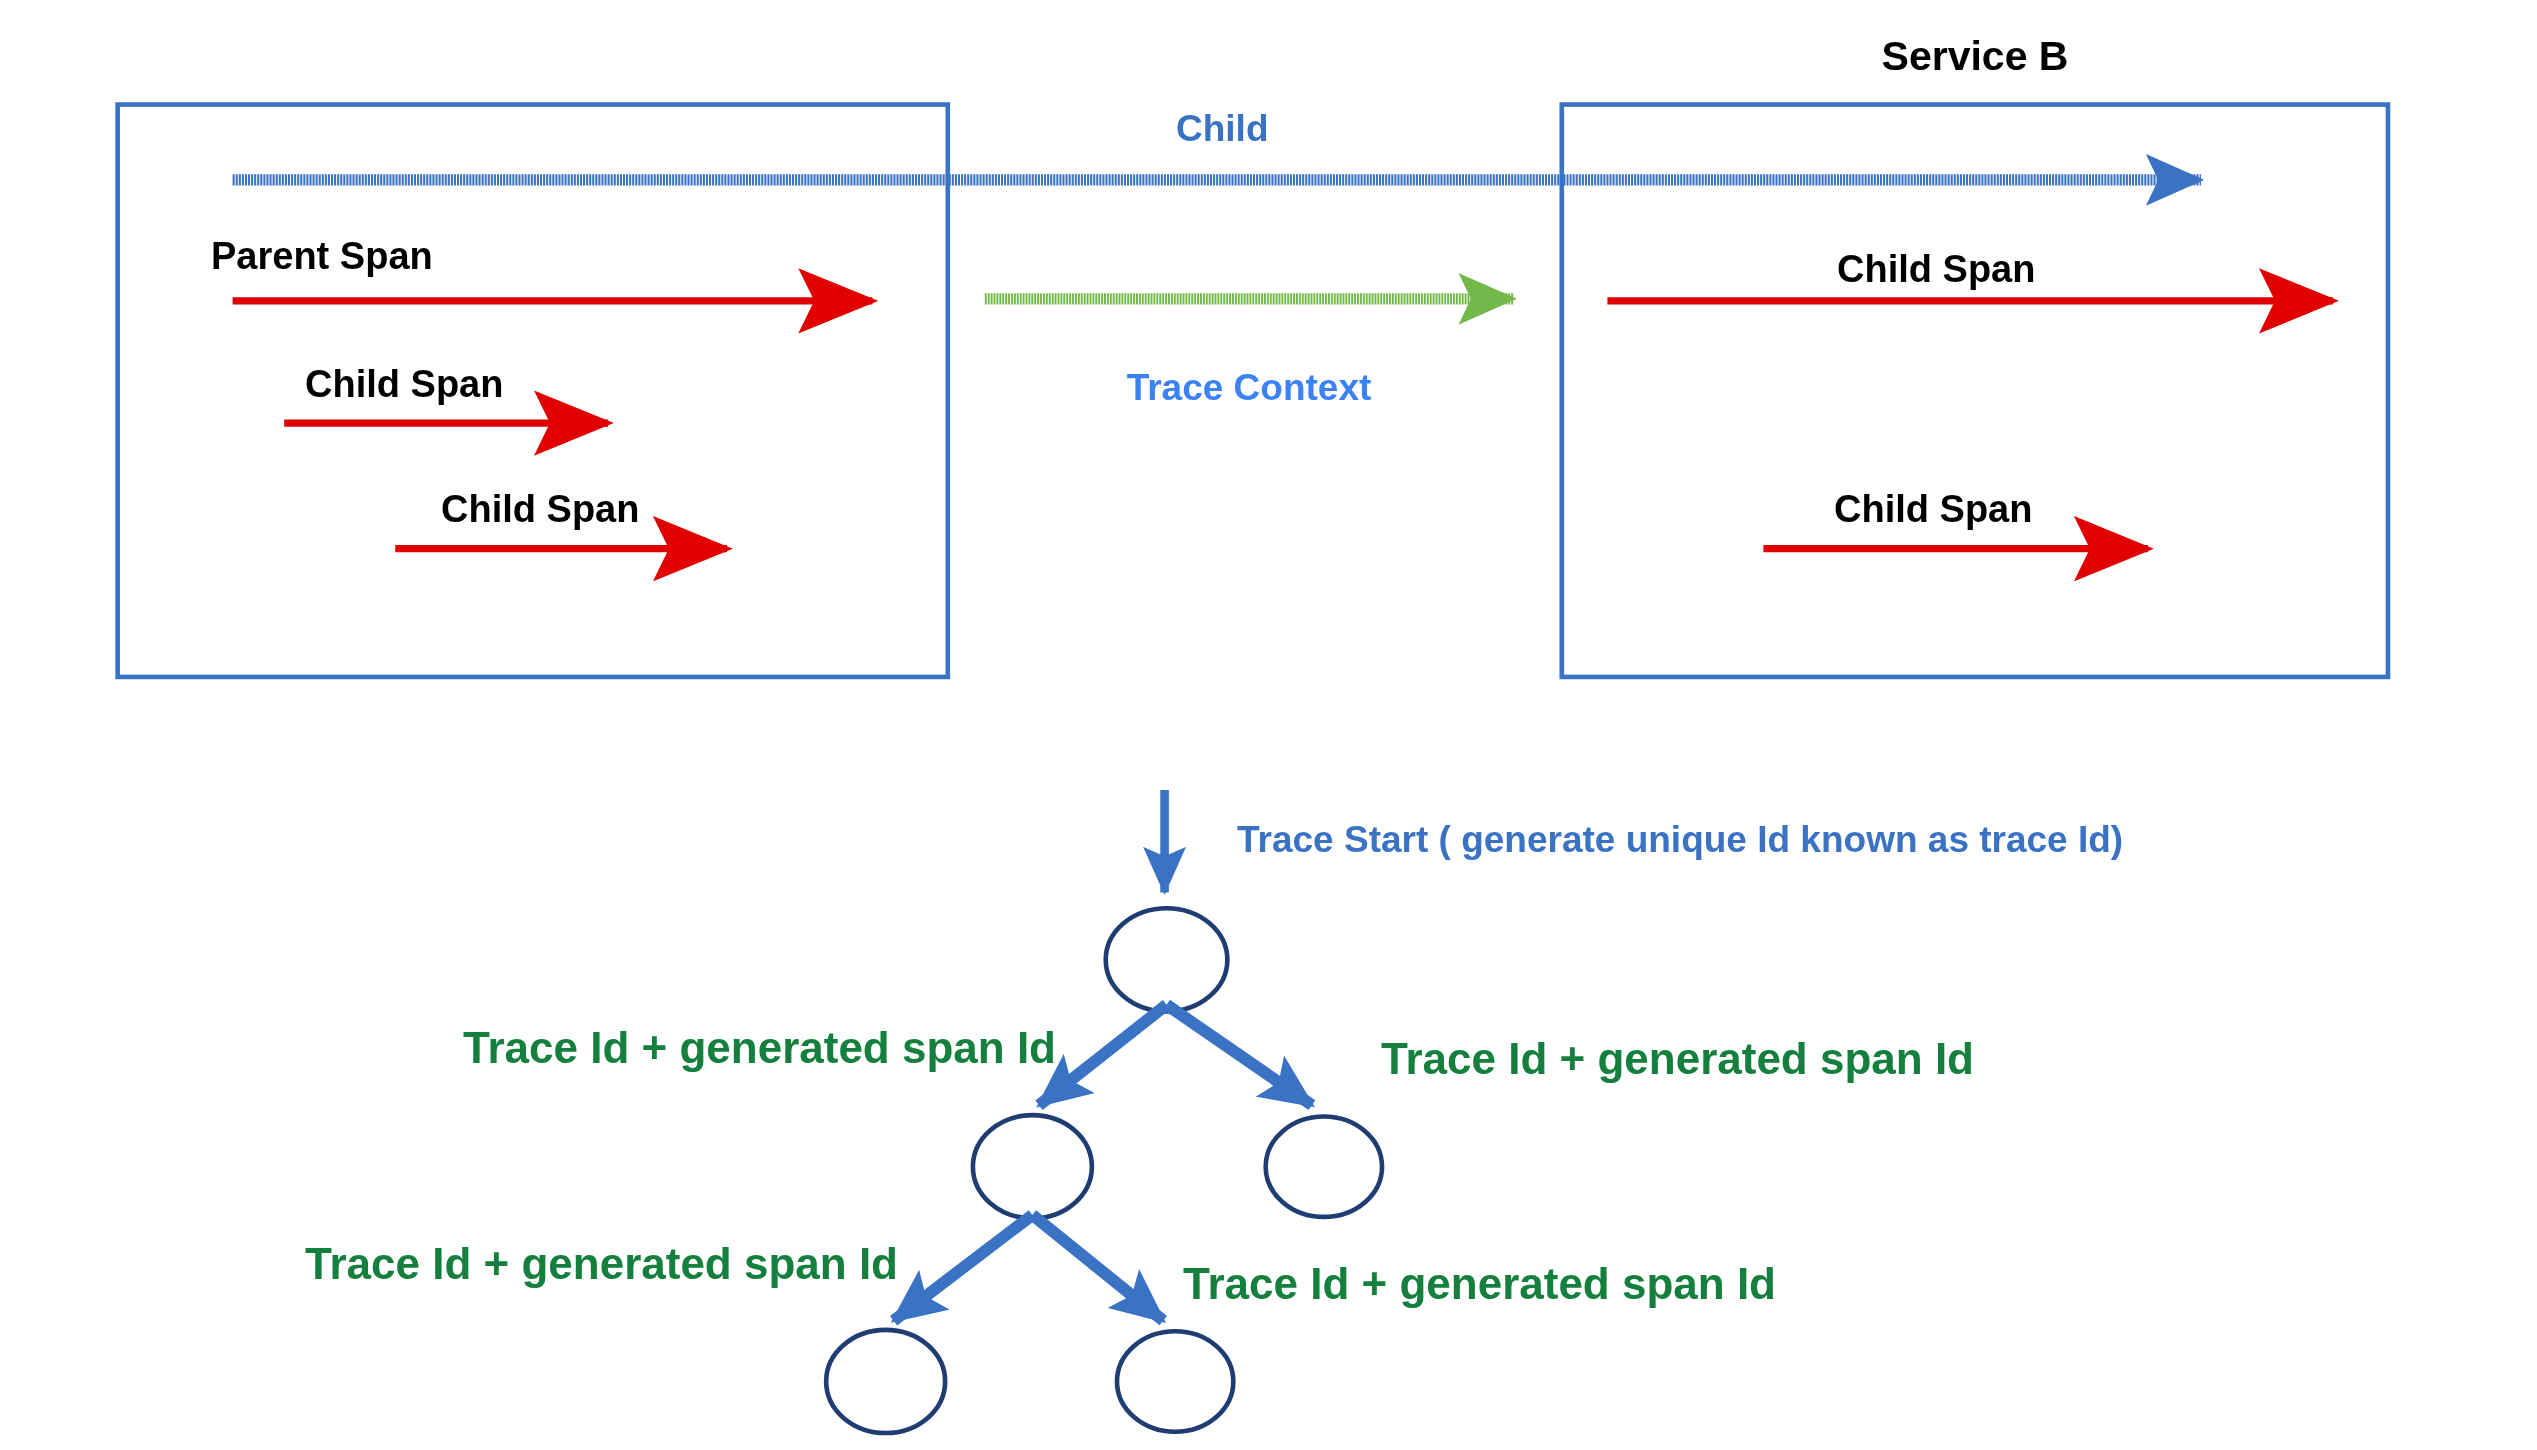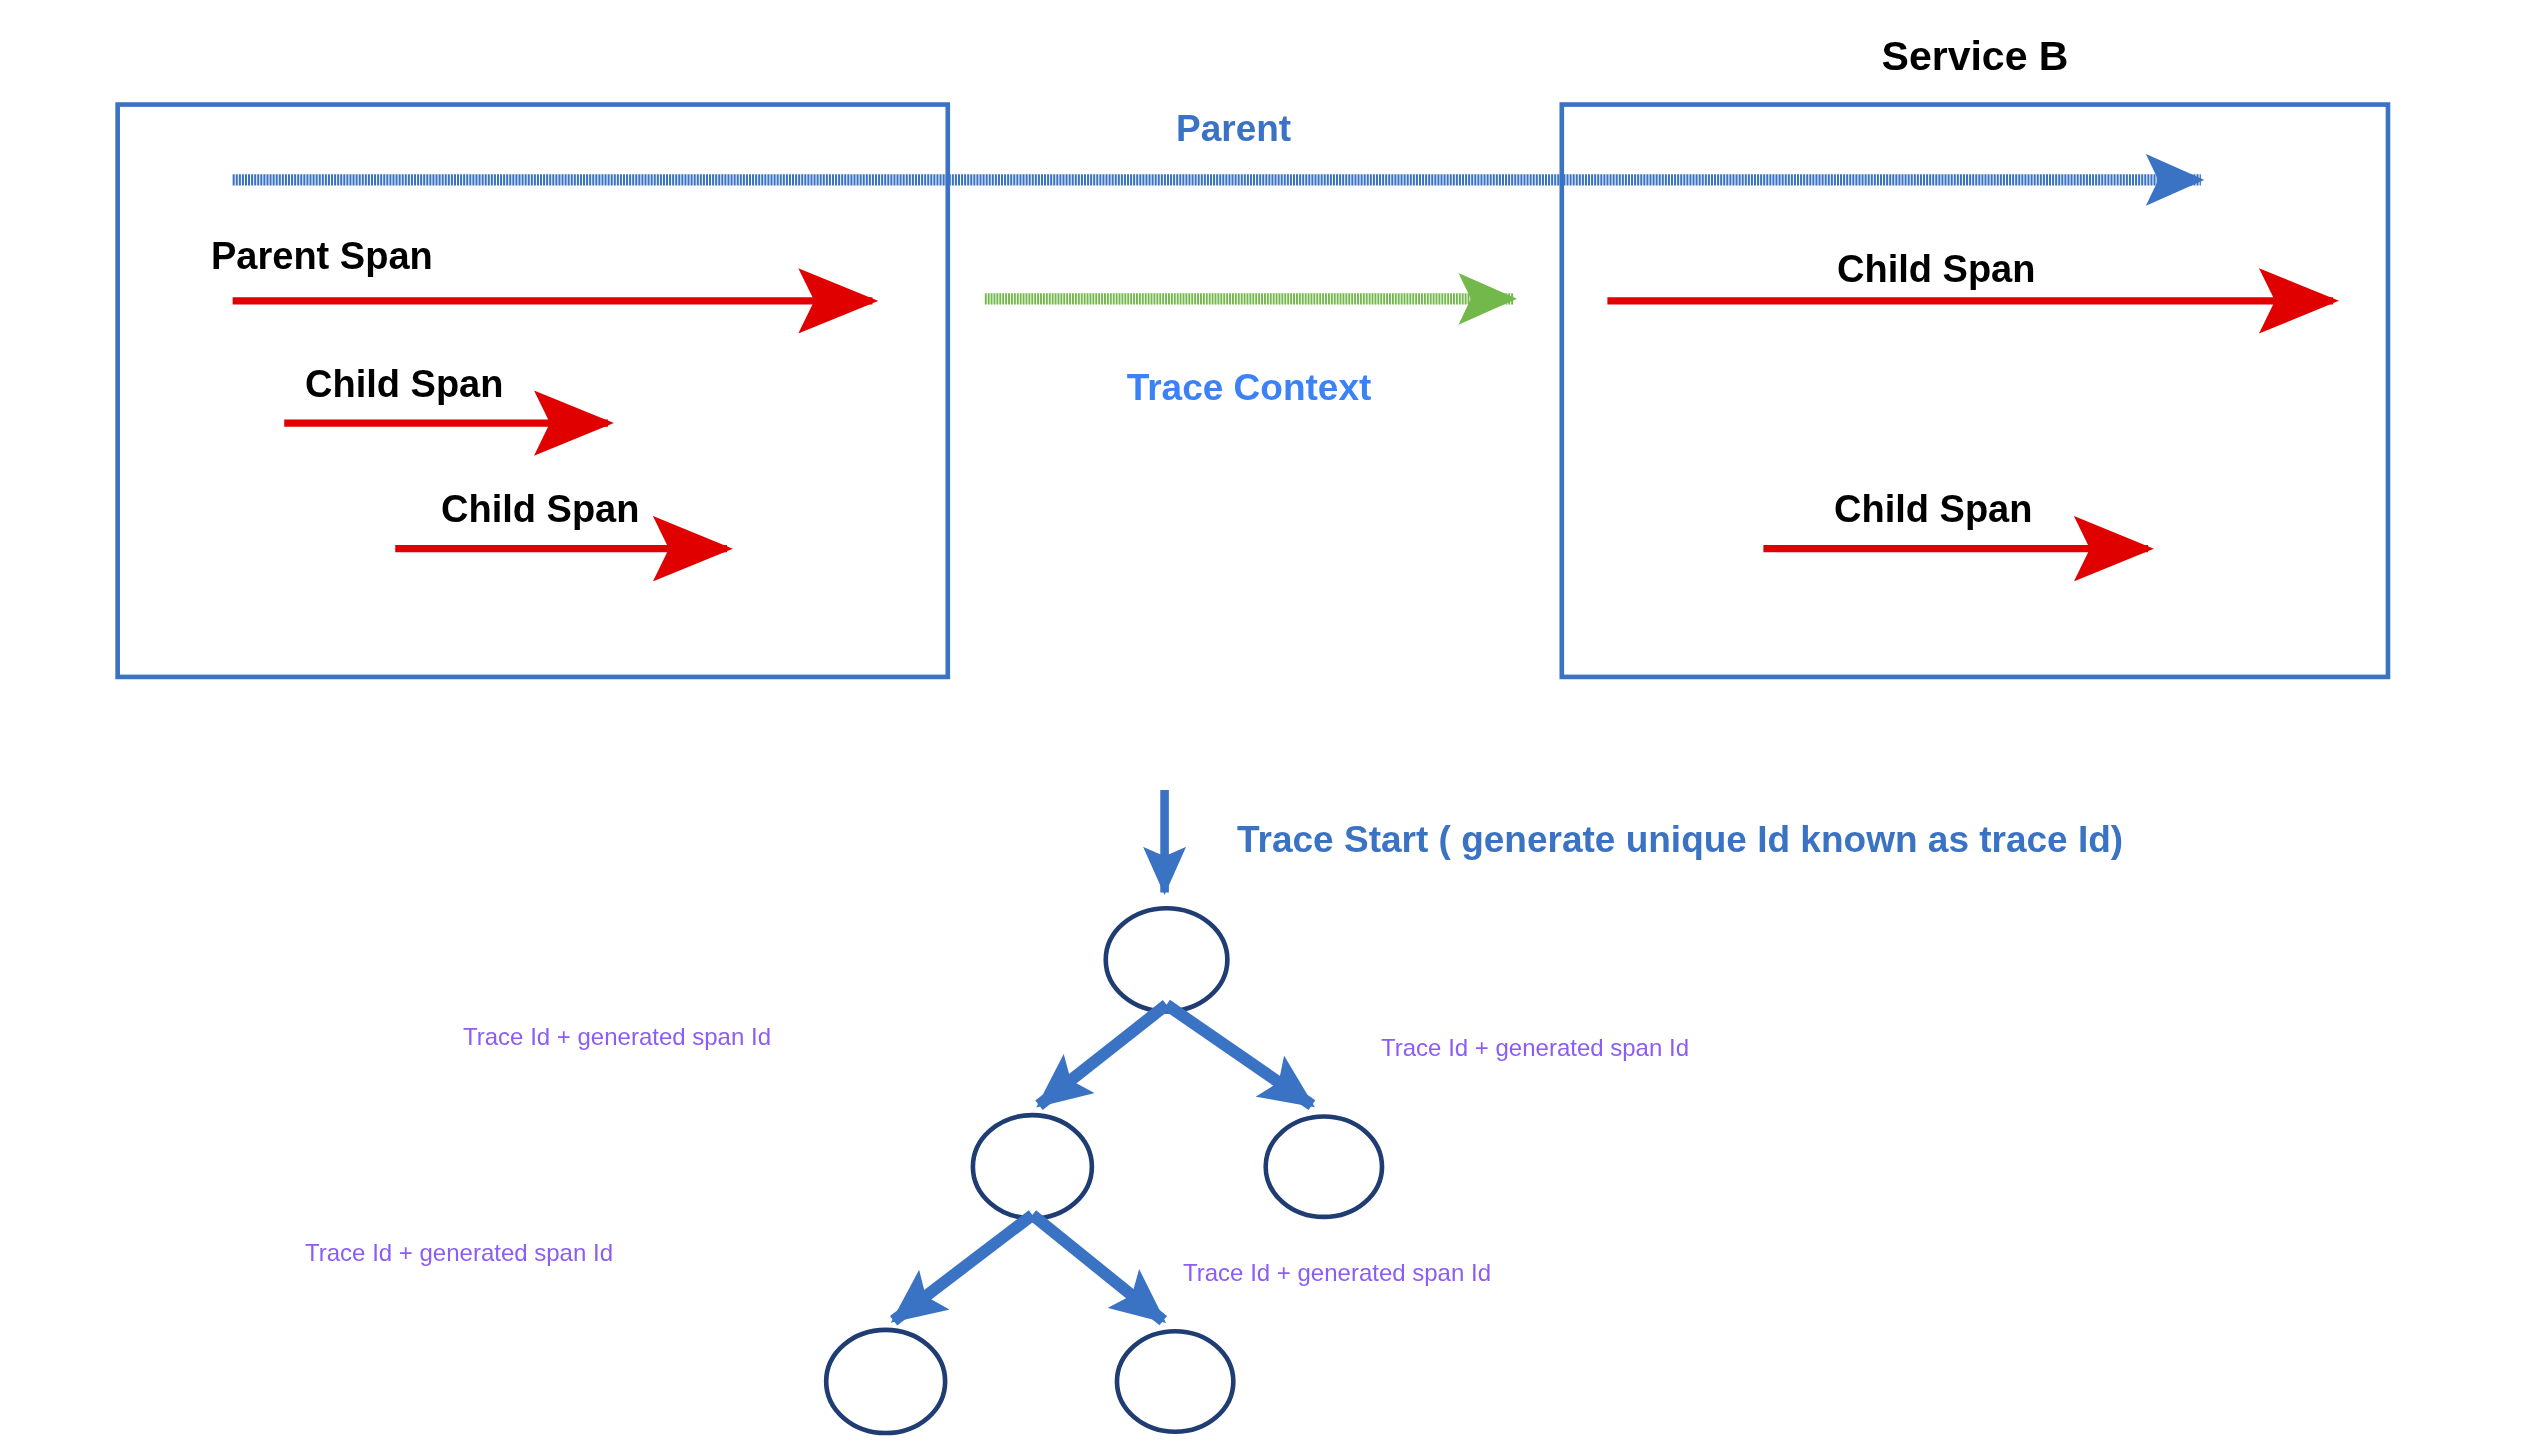--- a/index.html
+++ b/index.html
@@ -51,23 +51,23 @@
     color: #3b82f6;
     text-align: center;
   }
   .ctx-sub {
     font-size: 36px;
     font-weight: normal;
     color: #72B84A;
     text-align: center;
   }
   .tree-label {
-    font-size: 24px;
-    font-weight: normal;
-    color: #8b5cf6;
+    font-size: 44px;
+    font-weight: bold;
+    color: #15803d;
   }
   .tree-start-label {
     font-size: 37px;
     font-weight: bold;
     color: #3A72C4;
   }
 </style>
 </head>
 <body>
 
@@ -127,21 +127,21 @@
     <line x1="1765" y1="1520" x2="1985" y2="1672" stroke="#3A72C4" stroke-width="18" marker-end="url(#treeArrow)"></line>
 
     <line x1="1562" y1="1838" x2="1352" y2="1998" stroke="#3A72C4" stroke-width="18" marker-end="url(#treeArrow)"></line>
 
     <line x1="1562" y1="1838" x2="1760" y2="1998" stroke="#3A72C4" stroke-width="18" marker-end="url(#treeArrow)"></line>
   </svg>
 
 
   <div class="lbl service-title" style="left:1562px; top:33px; width:826px;">Service B</div>
 
-  <div class="lbl trace-label" style="left:1176px; top:108px;">Parent</div>
+  <div class="lbl trace-label" style="left:1176px; top:108px;">Child</div>
 
   <div class="lbl span-label" style="left:211px; top:235px;">Parent Span</div>
 
   <div class="lbl span-label" style="left:305px; top:363px;">Child Span</div>
 
   <div class="lbl span-label" style="left:441px; top:488px;">Child Span</div>
 
   <div class="lbl span-label" style="left:1837px; top:248px;">Child Span</div>
 
   <div class="lbl span-label" style="left:1834px; top:488px;">Child Span</div>

